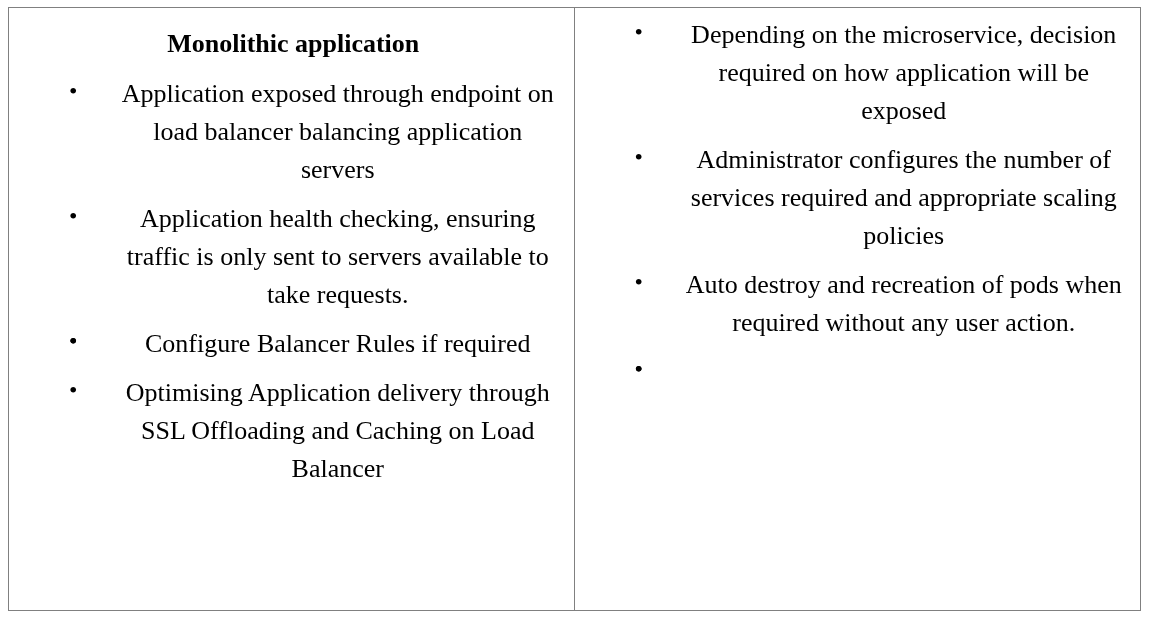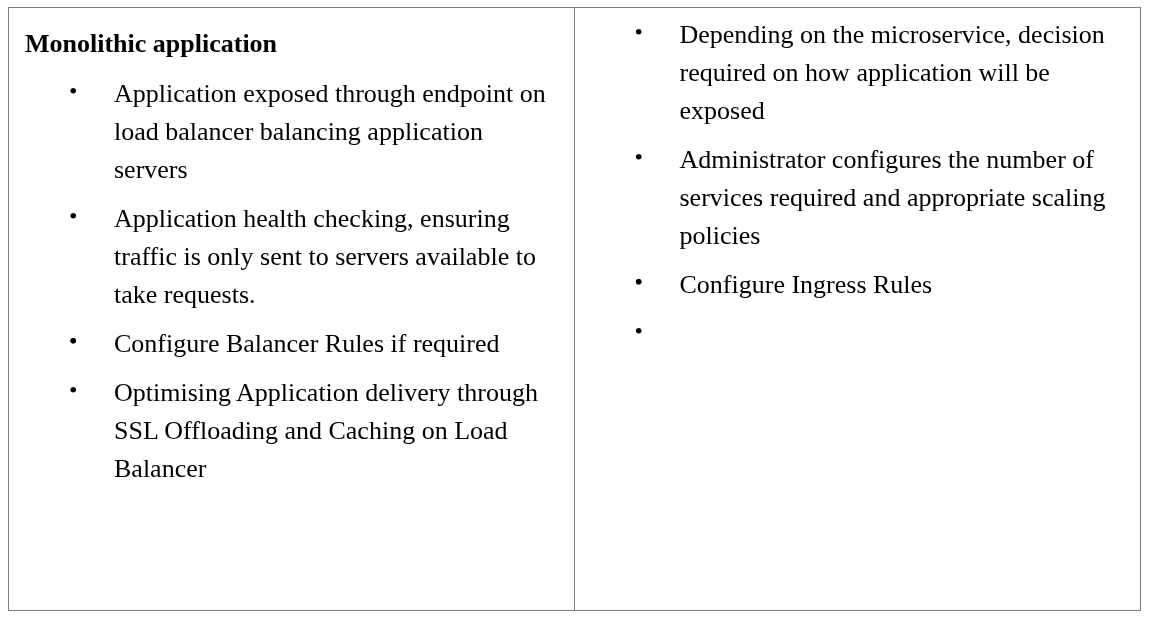--- a/index.html
+++ b/index.html
@@ -20,20 +20,21 @@
     border: 1.5px solid #808080;
     display: flex;
     box-sizing: border-box;
     background: #ffffff;
   }
   .table-cell {
     flex: 1 1 50%;
     box-sizing: border-box;
     padding: 8px 12px 0 16px;
     overflow: hidden;
+    text-align: center;
   }
   .table-cell.left {
     border-right: 1.5px solid #808080;
   }
   .cell-header {
     font-weight: bold;
     font-size: 26px;
     line-height: 34px;
     margin: 11px 0 14px 0;
   }
@@ -67,18 +68,18 @@
         <li><span class="bullet-glyph">•</span><span>Application health checking, ensuring traffic is only sent to servers available to take requests.</span></li>
         <li><span class="bullet-glyph">•</span></li>
         <li><span class="bullet-glyph">•</span><span>Configure Balancer Rules if required</span></li>
         <li><span class="bullet-glyph">•</span><span>Optimising Application delivery through SSL Offloading and Caching on Load Balancer</span></li>
       </ul>
   </div>
   <div class="table-cell">
     <ul class="bullet-list">
         <li><span class="bullet-glyph">•</span><span>Depending on the microservice, decision required on how application will be exposed</span></li>
         <li><span class="bullet-glyph">•</span><span>Administrator configures the number of services required and appropriate scaling policies</span></li>
+        <li><span class="bullet-glyph">•</span><span>Auto destroy and recreation of pods when required without any user action.</span></li>
         <li><span class="bullet-glyph">•</span></li>
-        <li><span class="bullet-glyph">•</span><span>Configure Ingress Rules</span></li>
         <li><span class="bullet-glyph">•</span></li>
       </ul>
   </div>
 </div>
 
 </body></html>

